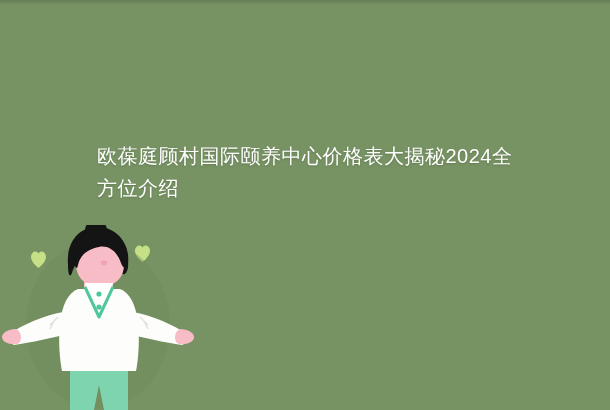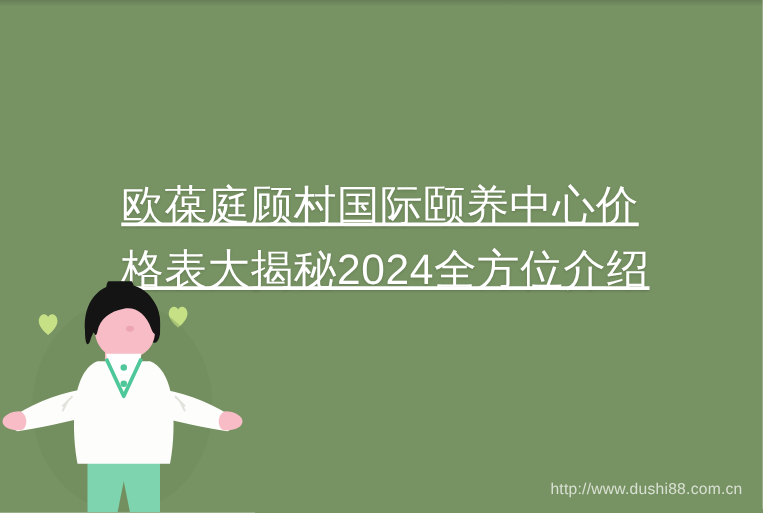--- a/index.html
+++ b/index.html
@@ -25,27 +25,26 @@
     width: 610px; height: 5px;
     background: linear-gradient(180deg, rgba(90,110,76,0.55), rgba(119,146,99,0));
     pointer-events: none;
   }
   #headline {
     position: absolute;
     left: 97px;
     top: 140px;
     width: 430px;
     color: #ffffff;
-    font-size: 34px;
-    line-height: 51px;
+    font-size: 20px;
+    line-height: 32px;
     letter-spacing: 0.5px;
     font-weight: 400;
     white-space: pre-wrap;
     text-shadow: 0 1px 2px rgba(40,55,32,0.25);
-    text-decoration: underline;
   }
   #illustration {
     position: absolute;
     left: 0;
     top: 225px;
     width: 210px;
     height: 185px;
   }
   #watermark {
     position: absolute;
@@ -108,15 +107,14 @@
       <path d="M85 58 L113 58 L111 74 L87 74 Z" fill="#ffffff"></path>
 
       <path d="M85 62 L99 92 L113 62" stroke="#4ec79a" stroke-width="3" fill="none" stroke-linejoin="round"></path>
 
       <circle cx="99" cy="69" r="2.6" fill="#4ec79a"></circle>
       <circle cx="99" cy="82" r="2.6" fill="#4ec79a"></circle>
 
     </svg>
   </div>
 
-  <div id="watermark">http://www.dushi88.com.cn</div>
 
 </div>
 
 </body></html>

